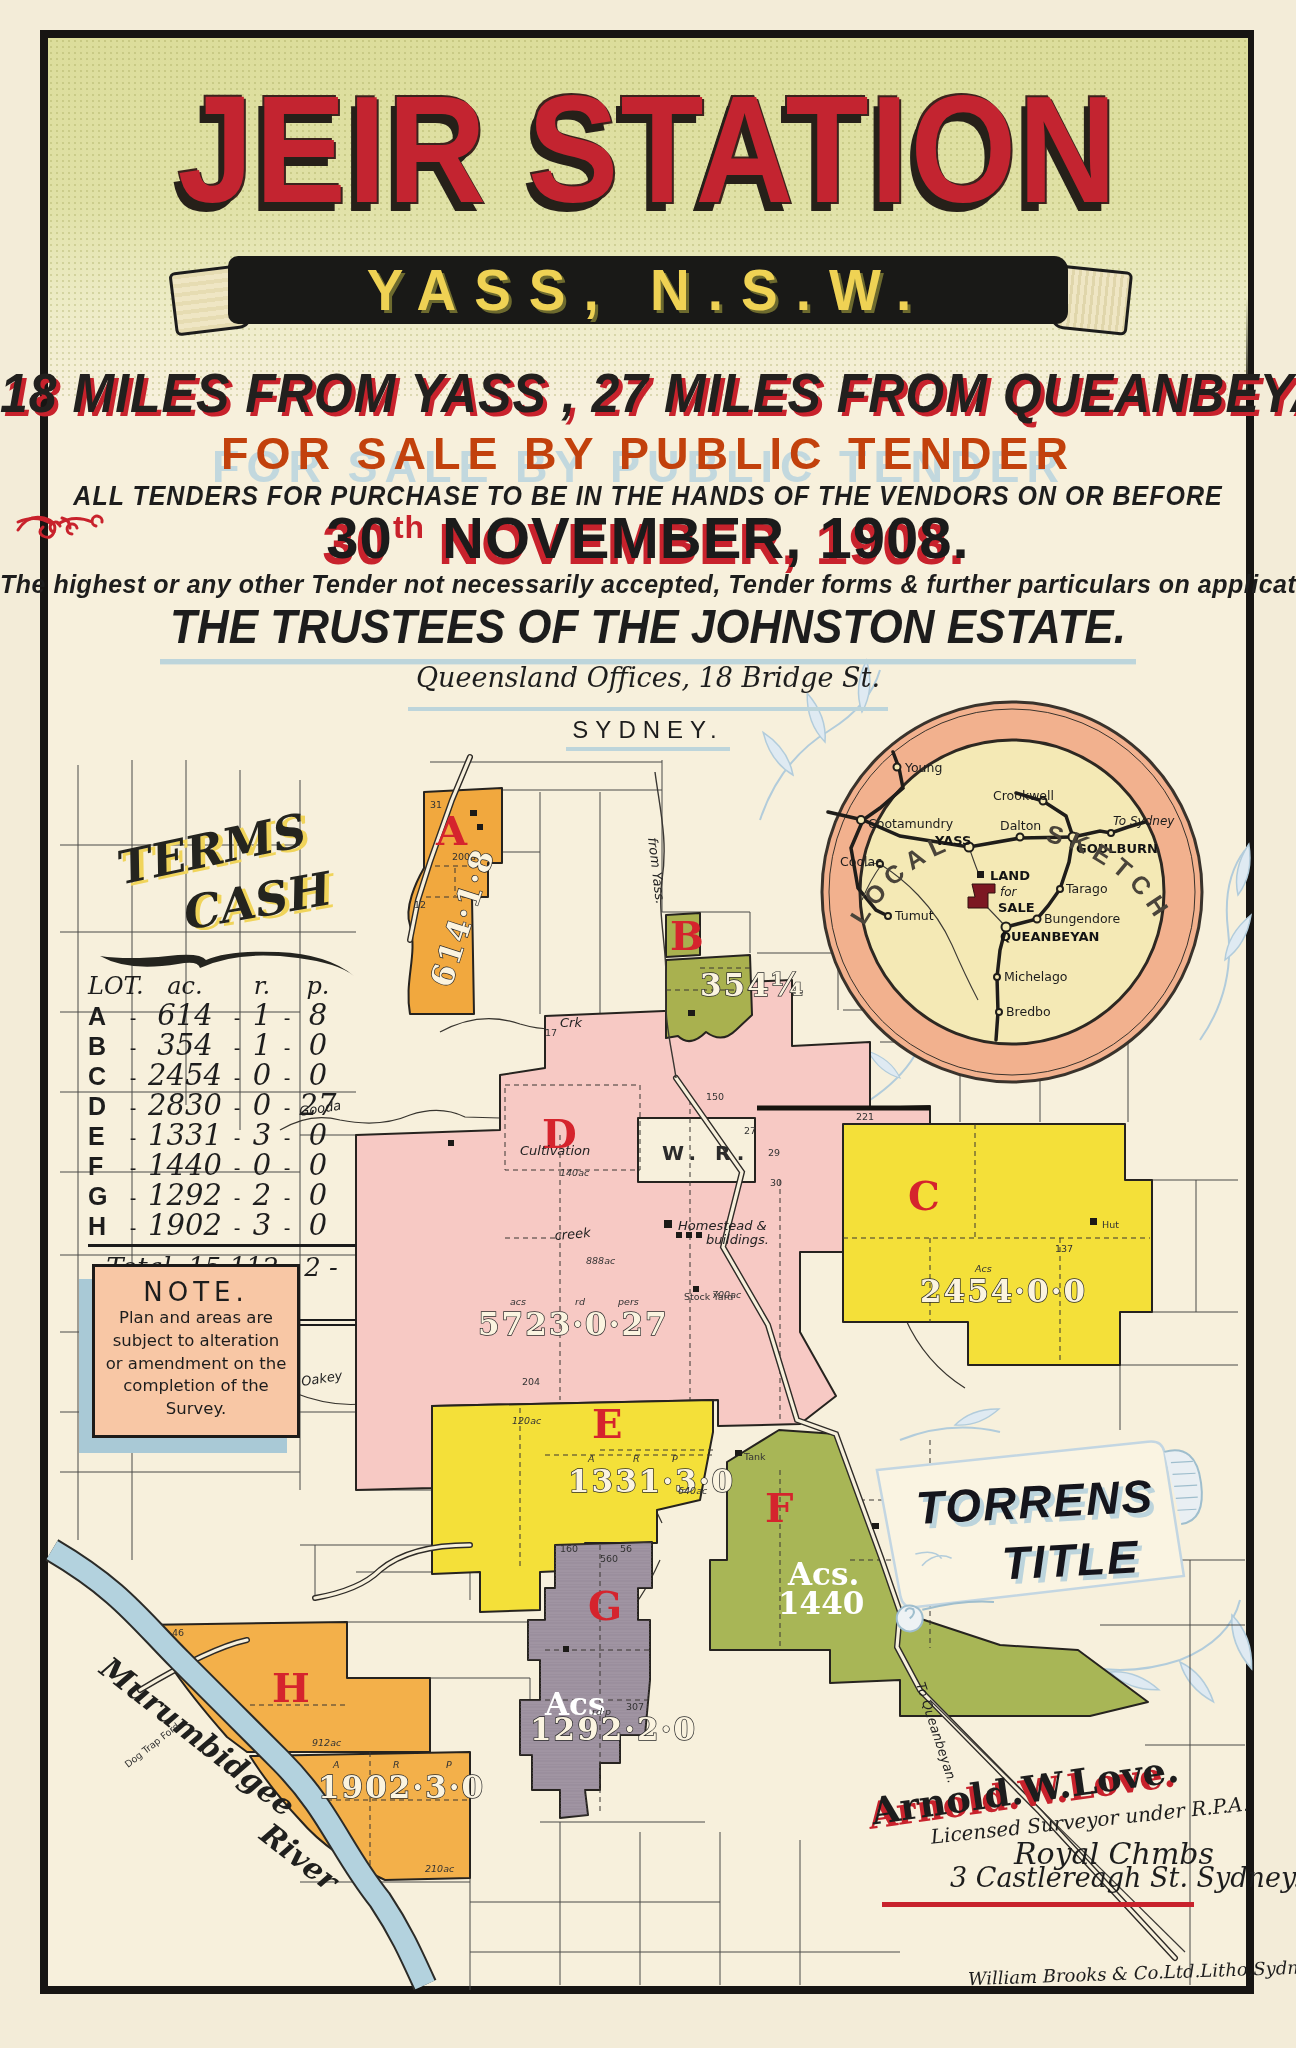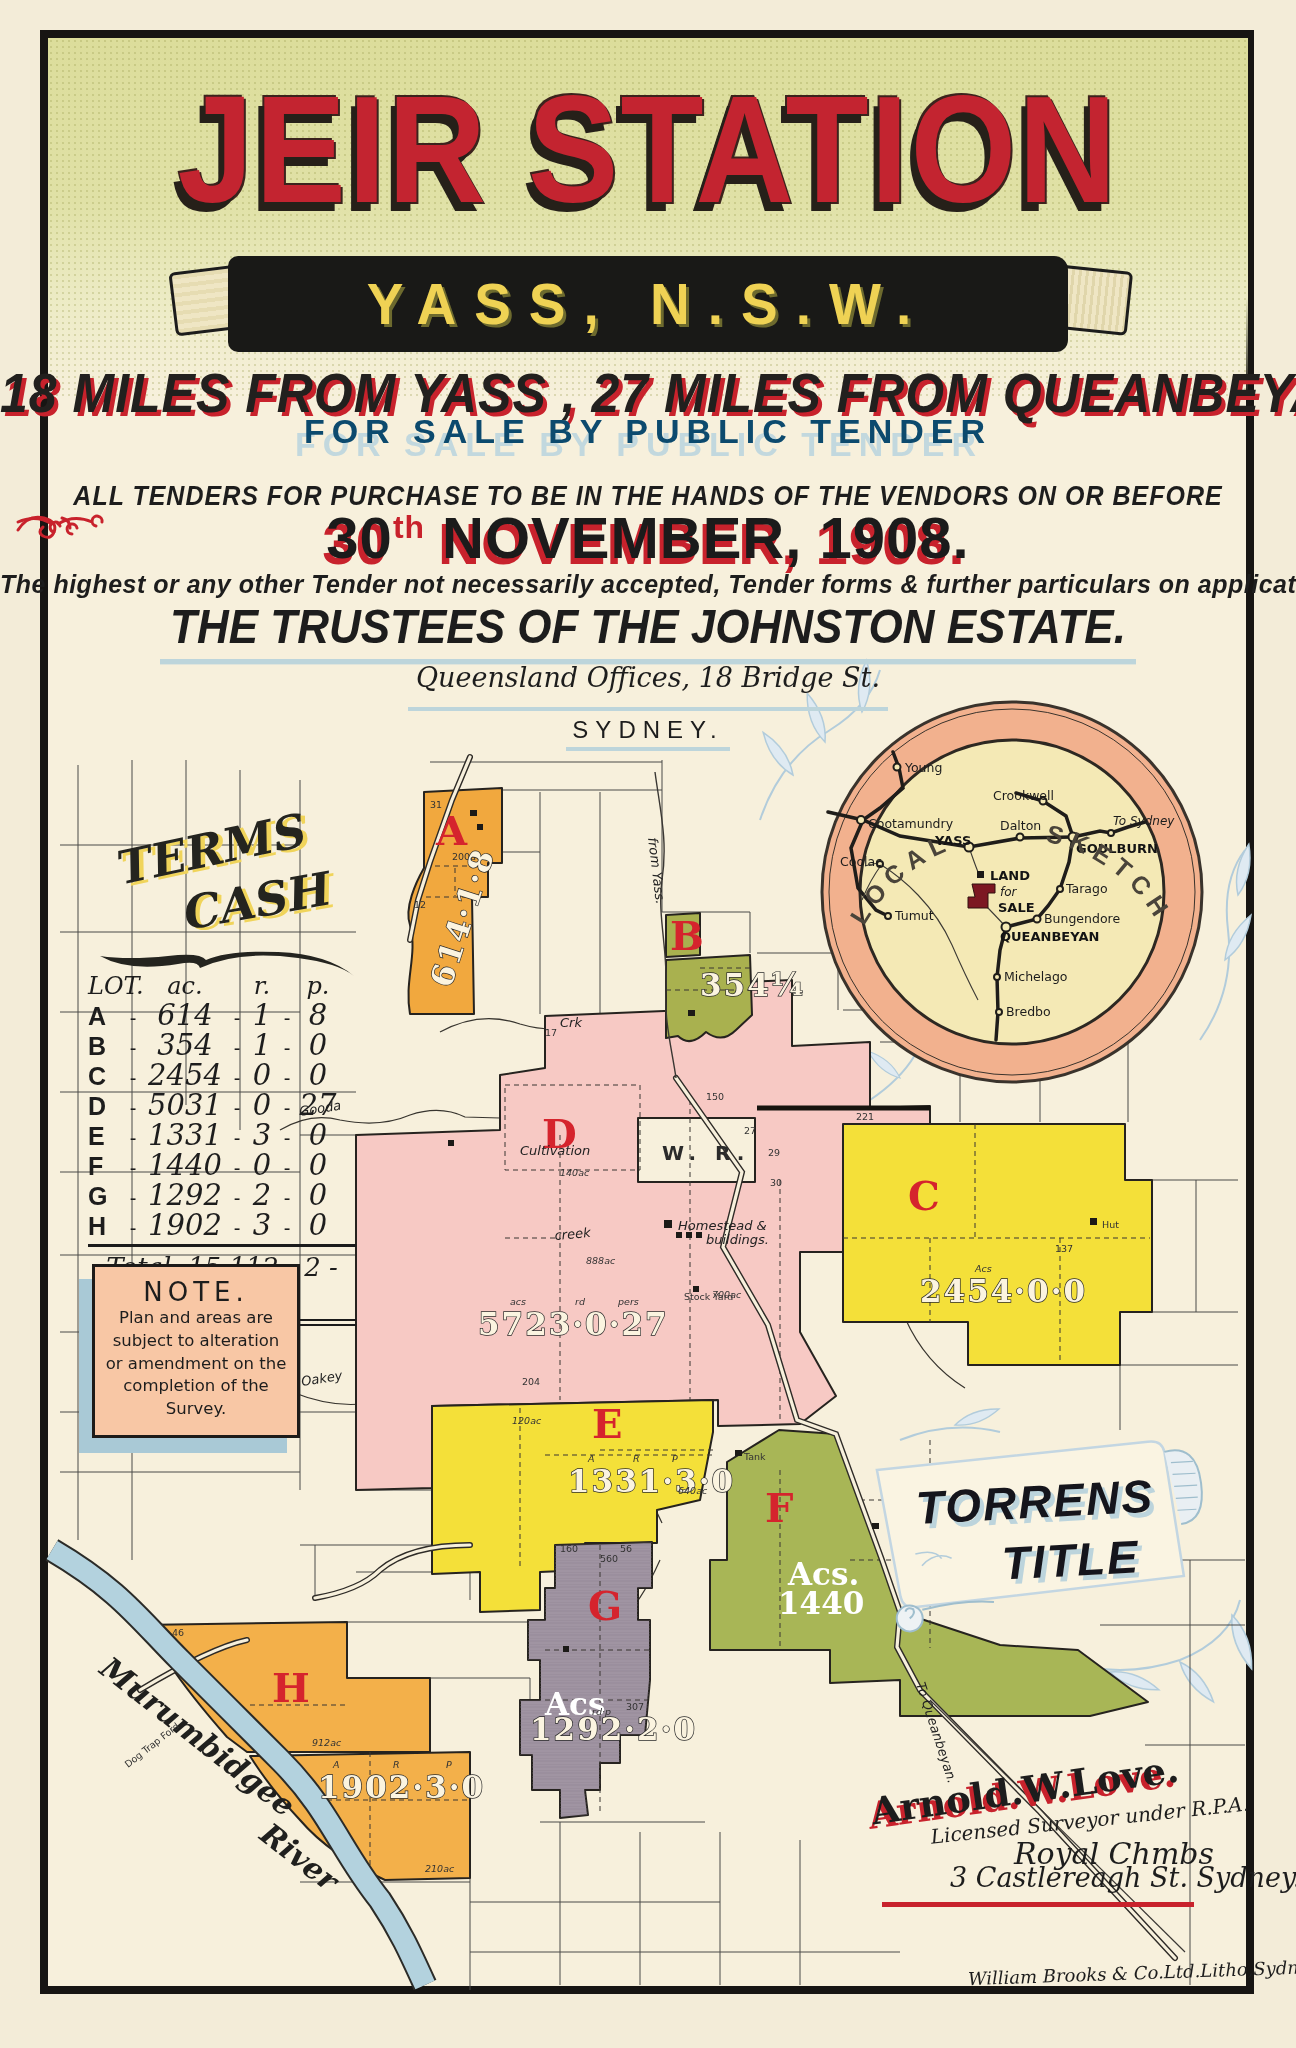--- a/index.html
+++ b/index.html
@@ -8,34 +8,34 @@
   .frame{position:absolute;left:40px;top:30px;width:1198px;height:1948px;
          border:8px solid #171513;background:#f7f0dc;}
   .header-band{position:absolute;left:48px;top:38px;width:1200px;height:360px;
     background-image:radial-gradient(circle,rgba(148,152,70,.28) 1px,transparent 1.4px),
       linear-gradient(#dcdd9b 0%,#e0e1a6 45%,#ecebc4 72%,rgba(247,240,220,0) 100%);
     background-size:6px 6px,auto;}
   .ctr{position:absolute;left:0;right:0;text-align:center;}
   .title{top:62px;font-size:136px;font-weight:bold;letter-spacing:2px;color:#c32430;
          transform:scaleY(1.12);transform-origin:top;
          text-shadow:-6px 8px 0 #262019,-2px -2px 0 #3c231d,2px 2px 0 #3c231d;white-space:nowrap;}
-  .banner{top:256px;left:50%;position:absolute;transform:translateX(-50%);width:840px;height:96px;
+  .banner{top:256px;left:50%;position:absolute;transform:translateX(-50%);width:840px;height:68px;
           background:#191917;border-radius:10px 14px 12px 10px;display:flex;align-items:center;justify-content:center;z-index:3;}
   .banner-text{font-size:55px;font-weight:bold;color:#efd254;letter-spacing:18px;
                transform:scaleY(1.05);text-shadow:3px 3px 0 #6d6a2e;white-space:nowrap;}
   .scroll-end{position:absolute;top:268px;width:72px;height:58px;background:#efe6c4;
               border:3px solid #1c1c1c;z-index:2;}
   .scroll-end.left{left:172px;border-radius:6px 2px 14px 6px;transform:rotate(-7deg);
        background-image:repeating-linear-gradient(0deg,#e6dcb2 0 4px,#efe6c4 4px 9px);}
   .scroll-end.right{left:1052px;border-radius:2px 6px 6px 14px;transform:rotate(6deg);
        background-image:repeating-linear-gradient(90deg,#e0d6ab 0 3px,#efe6c4 3px 7px);}
   .miles{top:360px;font-size:50px;font-weight:bold;font-style:italic;letter-spacing:1px;
          transform:scaleY(1.12);transform-origin:top;color:#22201e;
          text-shadow:4px 4px 0 #c8222c;white-space:nowrap;}
-  .forsale{top:412px;font-size:34px;font-weight:bold;letter-spacing:7px;color:#0c4a6e;
+  .forsale{top:428px;font-size:45px;font-weight:bold;letter-spacing:7px;color:#c2410c;
            text-shadow:-9px 13px 0 #c2d8de;white-space:nowrap;}
   .tenders{top:480px;font-size:25px;font-weight:bold;font-style:italic;letter-spacing:1px;
            transform:scaleY(1.1);transform-origin:top;white-space:nowrap;}
   .dateline{top:504px;font-size:58px;font-weight:bold;letter-spacing:1px;color:#1b1b1b;
             text-shadow:-4px 6px 0 #c8222c;white-space:nowrap;}
   .dateline .sup{font-size:.55em;vertical-align:super;color:#c8222c;text-shadow:none;}
   .flo{display:inline-block;vertical-align:middle;margin:0 14px;}
   .highest{top:570px;font-size:25px;font-style:italic;font-weight:bold;letter-spacing:.5px;
            transform:scaleY(1.02);transform-origin:top;white-space:nowrap;}
   .trustees{top:602px;}
@@ -453,21 +453,21 @@
           <span class="tdash">-</span>
           <span class="tac">2454</span>
           <span class="tdash">-</span>
           <span class="tr">0</span>
           <span class="tdash">-</span>
           <span class="tp">0</span>
         </div>
       <div class="trow">
           <span class="tlot">D</span>
           <span class="tdash">-</span>
-          <span class="tac">5031</span>
+          <span class="tac">2830</span>
           <span class="tdash">-</span>
           <span class="tr">0</span>
           <span class="tdash">-</span>
           <span class="tp">27</span>
         </div>
       <div class="trow">
           <span class="tlot">E</span>
           <span class="tdash">-</span>
           <span class="tac">1331</span>
           <span class="tdash">-</span>

